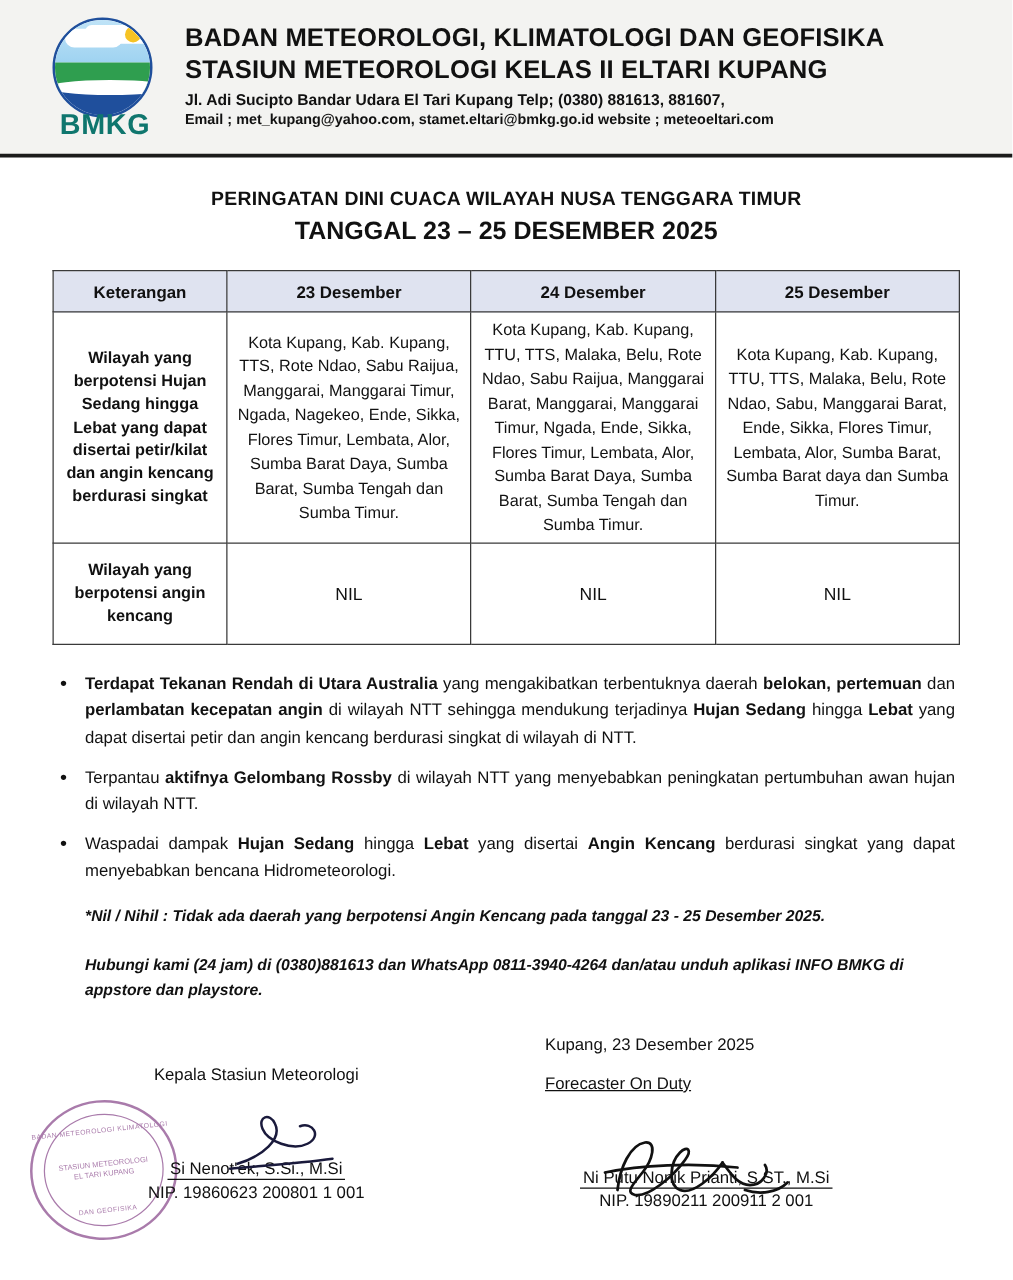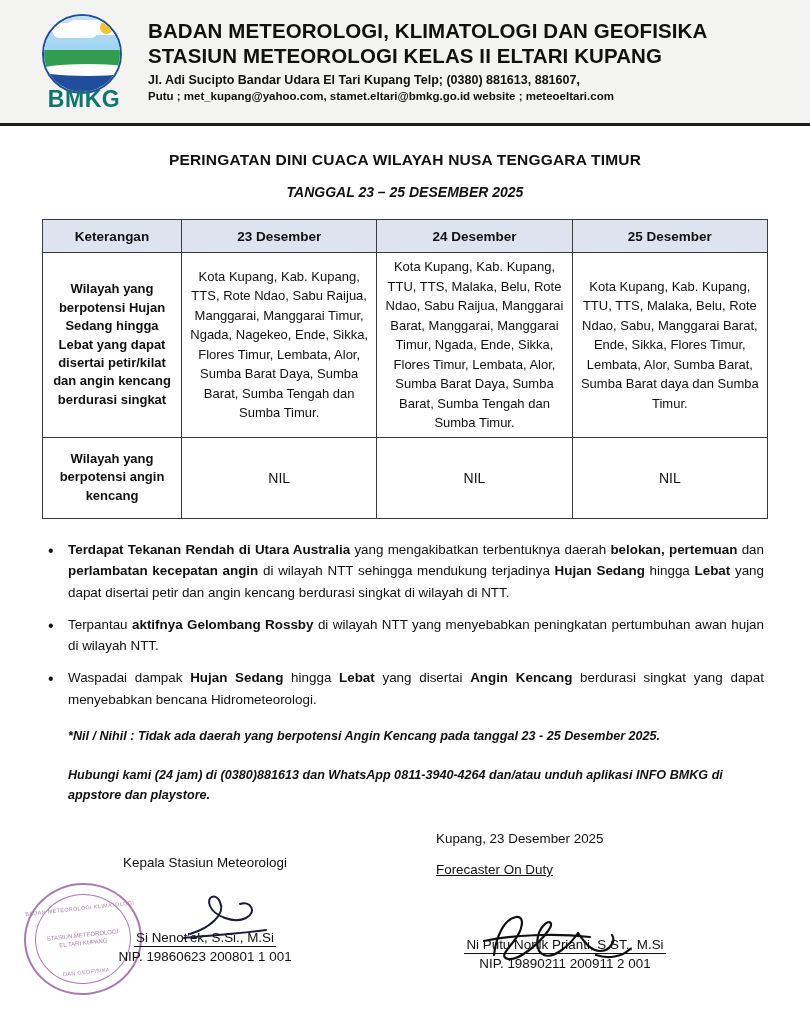--- a/index.html
+++ b/index.html
@@ -144,24 +144,23 @@
   .title-block {
     text-align: center;
     margin-top: 25px;
   }
   .title-1 {
     font-size: 15.5px;
     font-weight: bold;
     letter-spacing: 0.2px;
   }
   .title-2 {
-    font-size: 14px;
-    font-weight: bold;
-    margin-top: 15px;
-    font-style: italic;
+    font-size: 20px;
+    font-weight: bold;
+    margin-top: 5px;
   }
 
   
   .table-wrap {
     margin: 19px 42px 0 42px;
   }
   table.warn {
     width: 100%;
     border-collapse: collapse;
     table-layout: fixed;
@@ -340,21 +339,21 @@
         <div class="logo-green"></div>
         <div class="logo-blue"></div>
         <div class="logo-wave"></div>
       </div>
       <div class="logo-text">BMKG</div>
     </div>
     <div class="header-text">
       <div class="h-line1">BADAN METEOROLOGI, KLIMATOLOGI DAN GEOFISIKA</div>
       <div class="h-line2">STASIUN METEOROLOGI KELAS II ELTARI KUPANG</div>
       <div class="h-line3">Jl. Adi Sucipto Bandar Udara El Tari Kupang Telp; (0380) 881613, 881607,</div>
-      <div class="h-line4">Putu ; met_kupang@yahoo.com, stamet.eltari@bmkg.go.id   website ; meteoeltari.com</div>
+      <div class="h-line4">Email ; met_kupang@yahoo.com, stamet.eltari@bmkg.go.id   website ; meteoeltari.com</div>
     </div>
   </div>
 
   <div class="title-block">
     <div class="title-1">PERINGATAN DINI CUACA WILAYAH NUSA TENGGARA TIMUR</div>
     <div class="title-2">TANGGAL 23 – 25 DESEMBER 2025</div>
   </div>
 
   <div class="table-wrap">
     <table class="warn">

